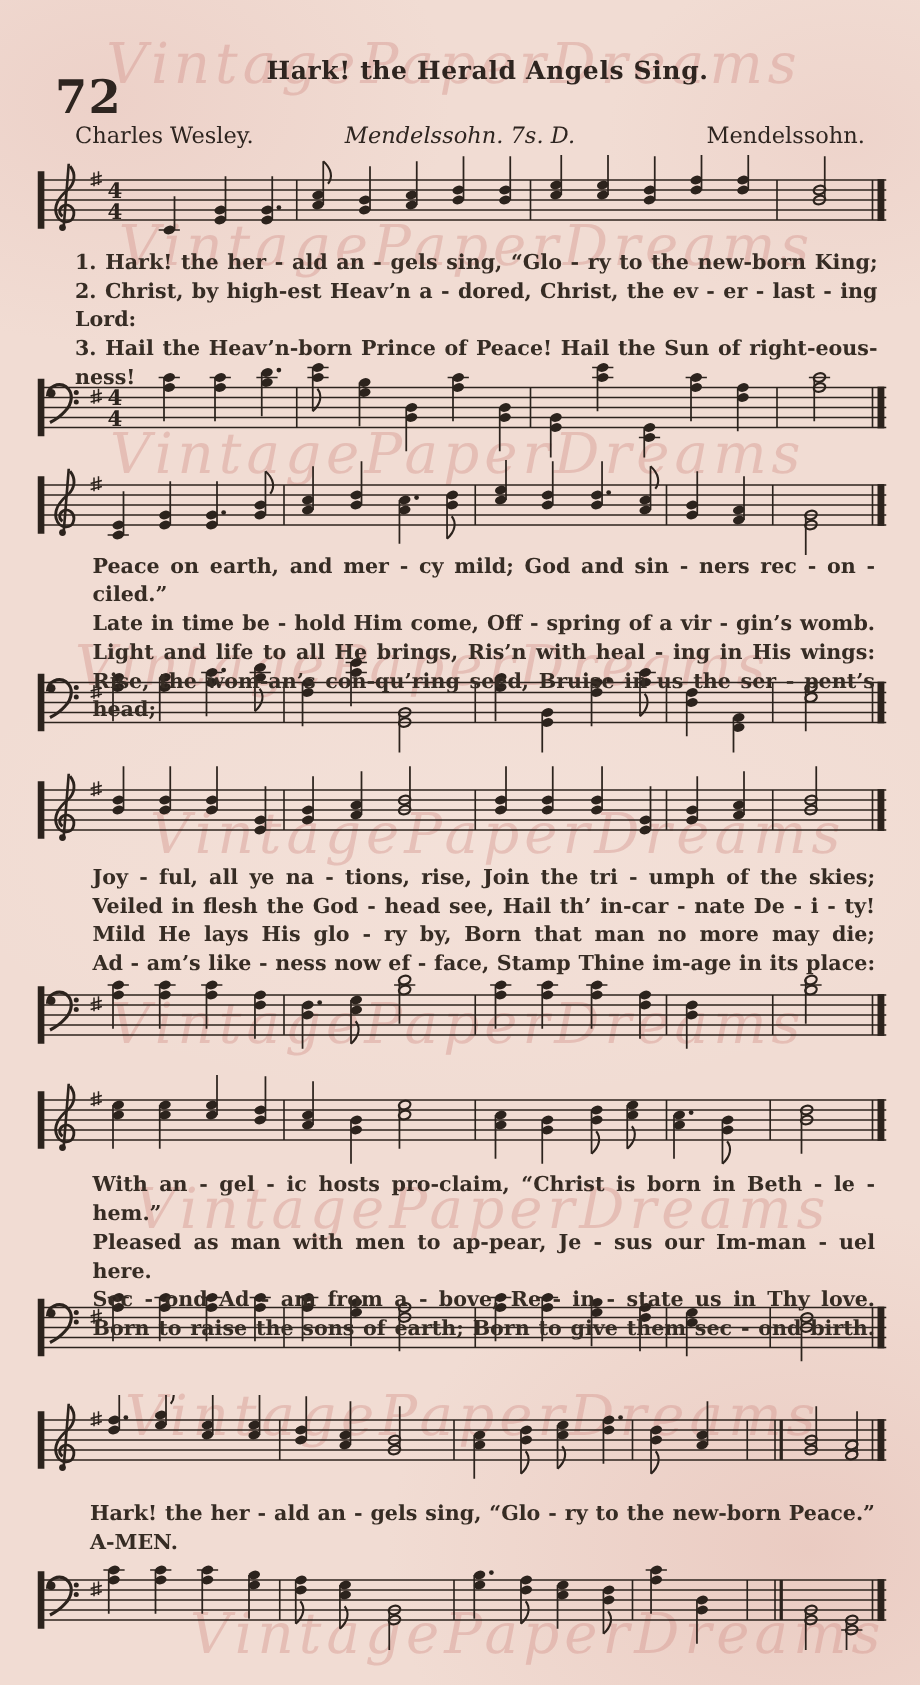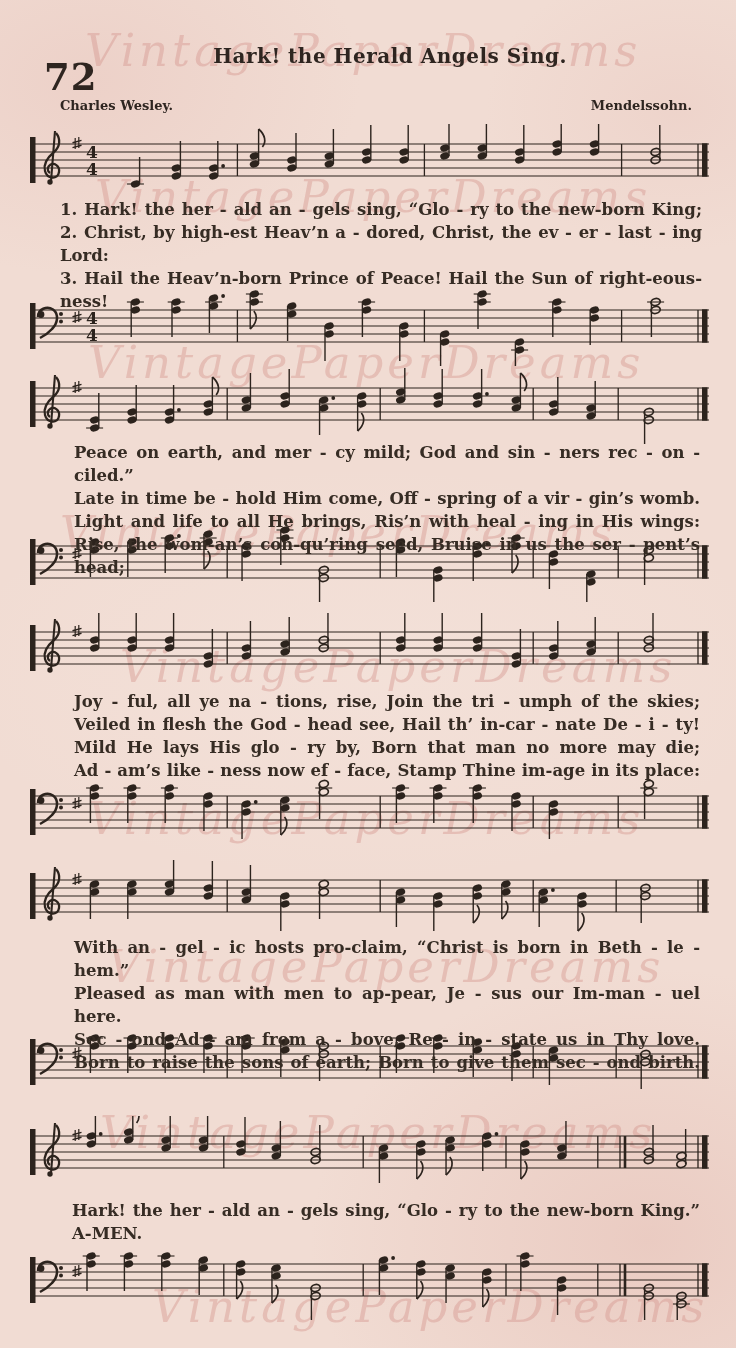--- a/index.html
+++ b/index.html
@@ -16,21 +16,21 @@
   }
   .wmark{
     position:absolute;z-index:1;
     font-family:"DejaVu Serif", "Liberation Serif", serif;
     font-style:italic;font-size:45px;letter-spacing:4px;white-space:nowrap;
     color:rgba(211,147,141,.42);
   }
   #hymn-number{position:absolute;z-index:3;left:44px;top:31px;font-size:37px;font-weight:bold;letter-spacing:1px;margin-top:24px;}
   #title{position:absolute;z-index:3;left:110px;right:66px;top:44px;text-align:center;
          font-size:20px;font-weight:bold;letter-spacing:.5px;}
-  .byline{position:absolute;z-index:3;top:98px;font-size:13px;font-weight:bold;}
+  .byline{position:absolute;z-index:3;top:98px;font-size:18px;font-weight:normal;}
   #author{left:60px;}
   #tune{left:0;right:0;text-align:center;font-style:italic;}
   #composer{right:44px;text-align:center;}
   .staff{position:absolute;z-index:2;left:30px;width:680px;height:76px;}
   .staff svg{display:block;width:100%;height:100%;}
   .verses{position:absolute;z-index:3;left:60px;right:34px;}
   .verses.indent{left:74px;right:36px;}
   .vline{
     font-size:16.5px;font-weight:bold;line-height:23px;color:#362c24;
     text-align:justify;text-align-last:justify;-moz-text-align-last:justify;
@@ -50,20 +50,21 @@
       <div class="wmark" style="left: 120px; top: 640px;">VintagePaperDreams</div>
       <div class="wmark" style="left: 88px; top: 792px;">VintagePaperDreams</div>
       <div class="wmark" style="left: 108px; top: 940px;">VintagePaperDreams</div>
       <div class="wmark" style="left: 100px; top: 1106px;">VintagePaperDreams</div>
       <div class="wmark" style="left: 152px; top: 1280px;">VintagePaperDreams</div>
     </div>
 
   <div id="hymn-number">72</div>
   <div id="title">Hark! the Herald Angels Sing.</div>
   <div id="author" class="byline">Charles Wesley.</div>
+  <div id="tune" class="byline">Mendelssohn. 7s. D.</div>
   <div id="composer" class="byline">Mendelssohn.</div>
 
   <div class="staff" style="top:124px">
       <svg viewBox="0 0 680 76" preserveAspectRatio="none">
         <line x1="2" y1="20" x2="679" y2="20" stroke="#2c231d" stroke-width="1.15"></line>
         <line x1="2" y1="28" x2="679" y2="28" stroke="#2c231d" stroke-width="1.15"></line>
         <line x1="2" y1="36" x2="679" y2="36" stroke="#2c231d" stroke-width="1.15"></line>
         <line x1="2" y1="44" x2="679" y2="44" stroke="#2c231d" stroke-width="1.15"></line>
         <line x1="2" y1="52" x2="679" y2="52" stroke="#2c231d" stroke-width="1.15"></line>
         <rect x="0" y="13" width="5.5" height="46" fill="#2c231d"></rect>
@@ -736,21 +737,21 @@
         <ellipse cx="618.8000000000001" cy="36" rx="4.7" ry="3.4" transform="rotate(-16 618.8000000000001 36)" fill="none" stroke="#2c231d" stroke-width="1.7"></ellipse>
         <ellipse cx="618.8000000000001" cy="44" rx="4.7" ry="3.4" transform="rotate(-16 618.8000000000001 44)" fill="none" stroke="#2c231d" stroke-width="1.7"></ellipse>
         <line x1="623.0000000000001" y1="44" x2="623.0000000000001" y2="9" stroke="#2c231d" stroke-width="1.4"></line>
         <ellipse cx="651.4399999999999" cy="40" rx="4.7" ry="3.4" transform="rotate(-16 651.4399999999999 40)" fill="none" stroke="#2c231d" stroke-width="1.7"></ellipse>
         <ellipse cx="651.4399999999999" cy="48" rx="4.7" ry="3.4" transform="rotate(-16 651.4399999999999 48)" fill="none" stroke="#2c231d" stroke-width="1.7"></ellipse>
         <line x1="655.64" y1="48" x2="655.64" y2="13" stroke="#2c231d" stroke-width="1.4"></line>
       </svg>
     </div>
 
   <div id="refrain">
-    <div class="vline">Hark! the her - ald an - gels sing, “Glo - ry to the new-born King.” A-MEN.</div>
+    <div class="vline">Hark! the her - ald an - gels sing, “Glo - ry to the new-born Peace.” A-MEN.</div>
   </div>
 
   <div class="staff" style="top:1244px">
       <svg viewBox="0 0 680 76" preserveAspectRatio="none">
         <line x1="2" y1="20" x2="679" y2="20" stroke="#2c231d" stroke-width="1.15"></line>
         <line x1="2" y1="28" x2="679" y2="28" stroke="#2c231d" stroke-width="1.15"></line>
         <line x1="2" y1="36" x2="679" y2="36" stroke="#2c231d" stroke-width="1.15"></line>
         <line x1="2" y1="44" x2="679" y2="44" stroke="#2c231d" stroke-width="1.15"></line>
         <line x1="2" y1="52" x2="679" y2="52" stroke="#2c231d" stroke-width="1.15"></line>
         <rect x="0" y="13" width="5.5" height="46" fill="#2c231d"></rect>

